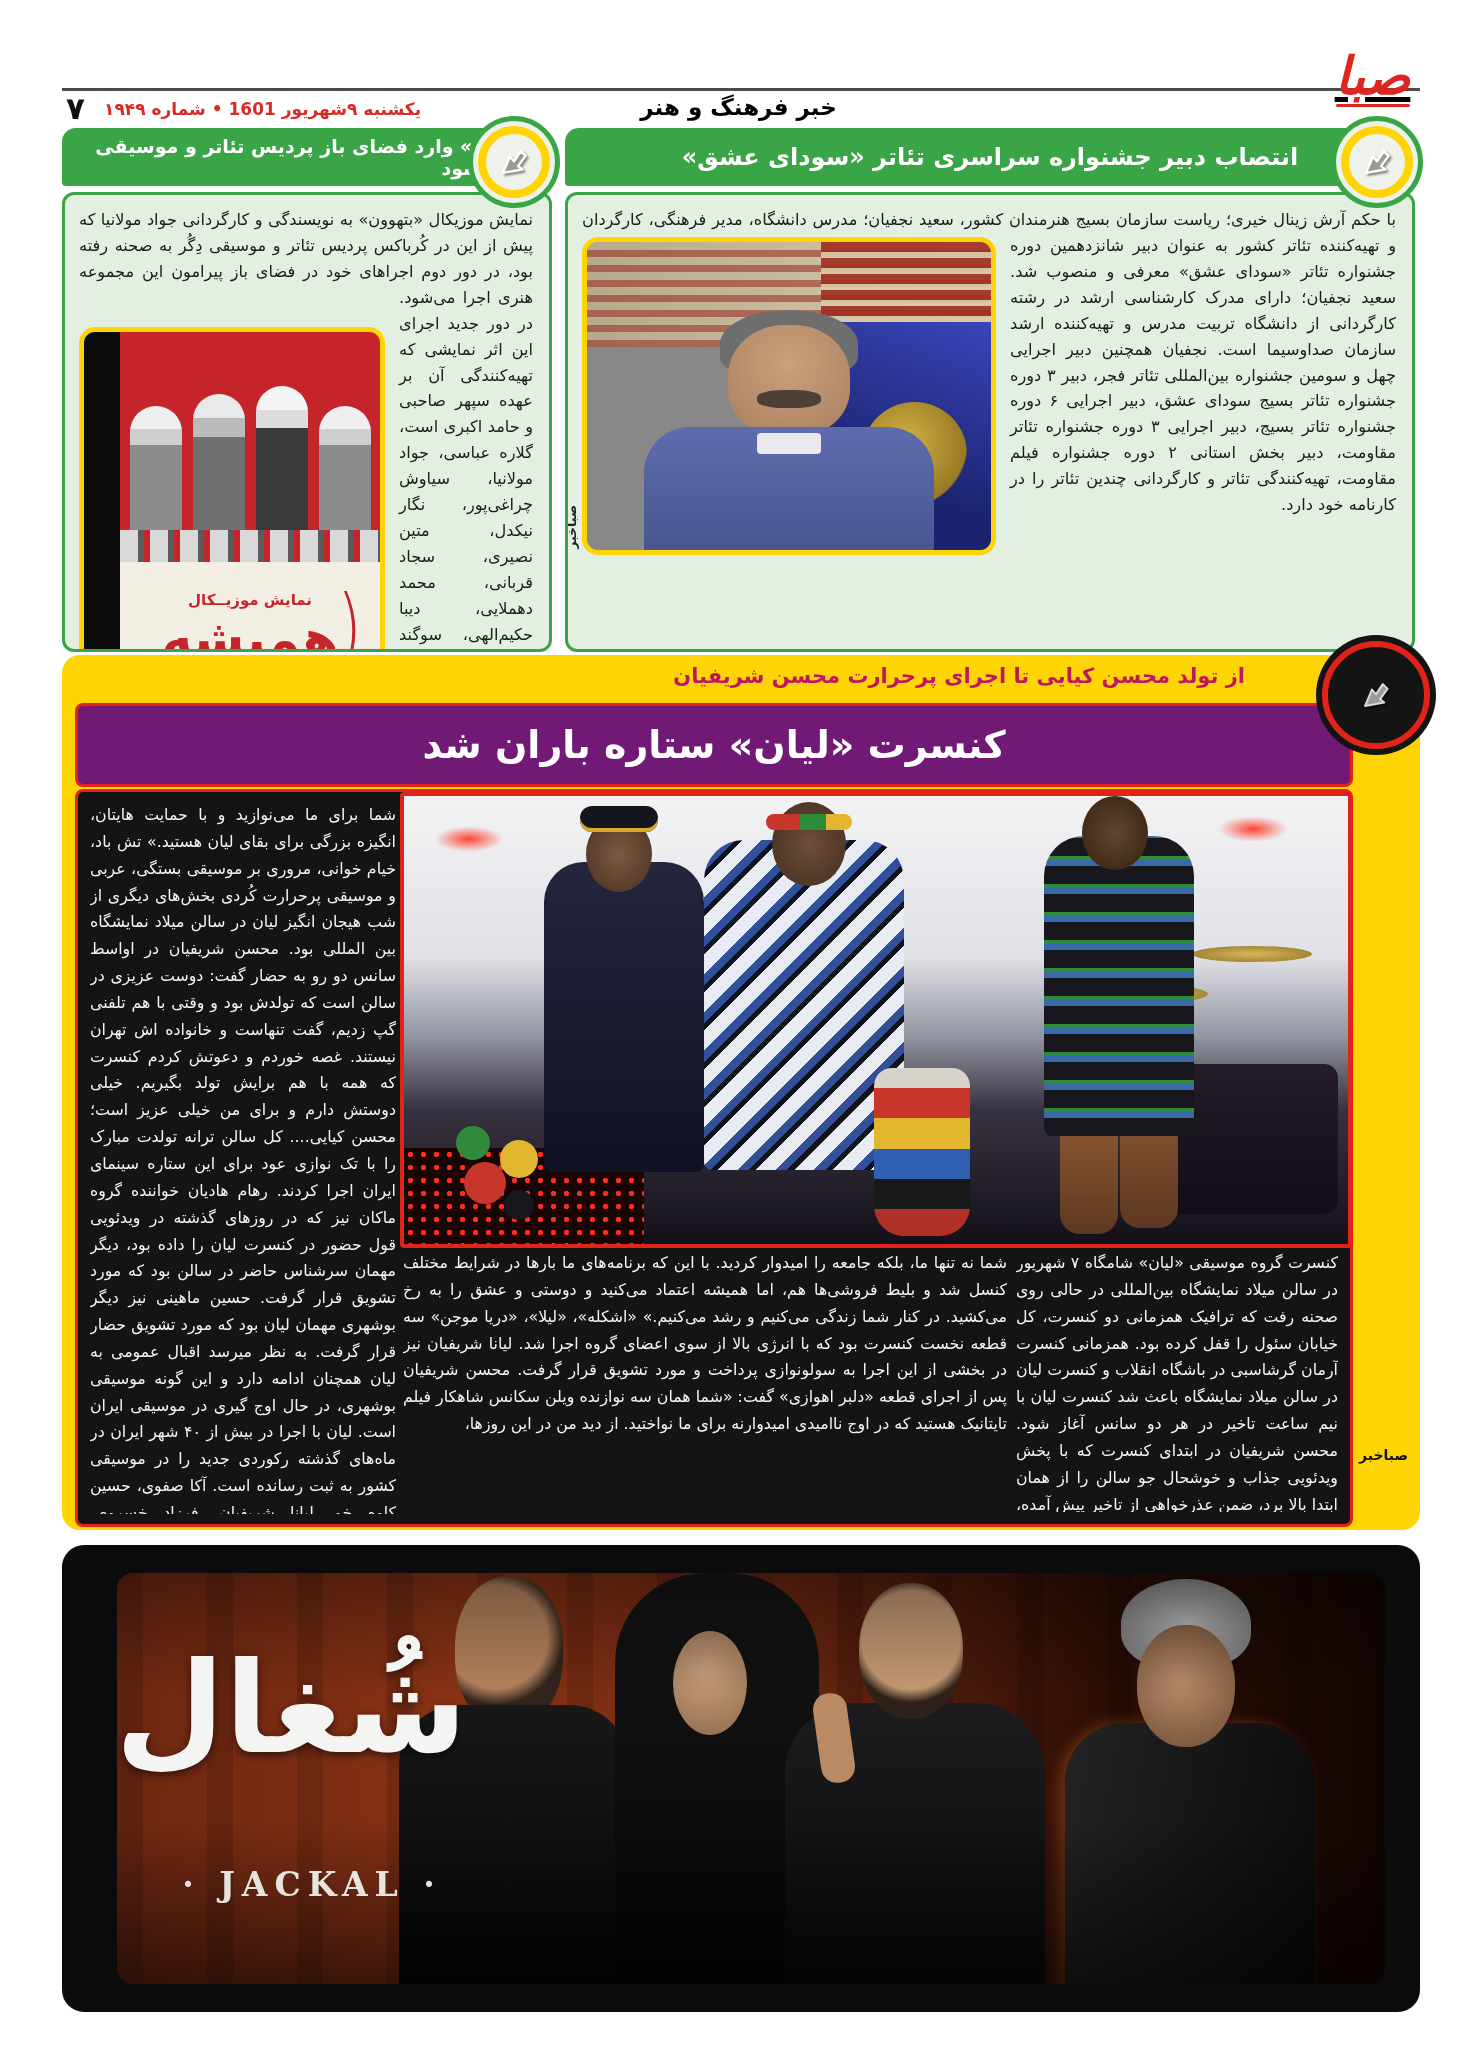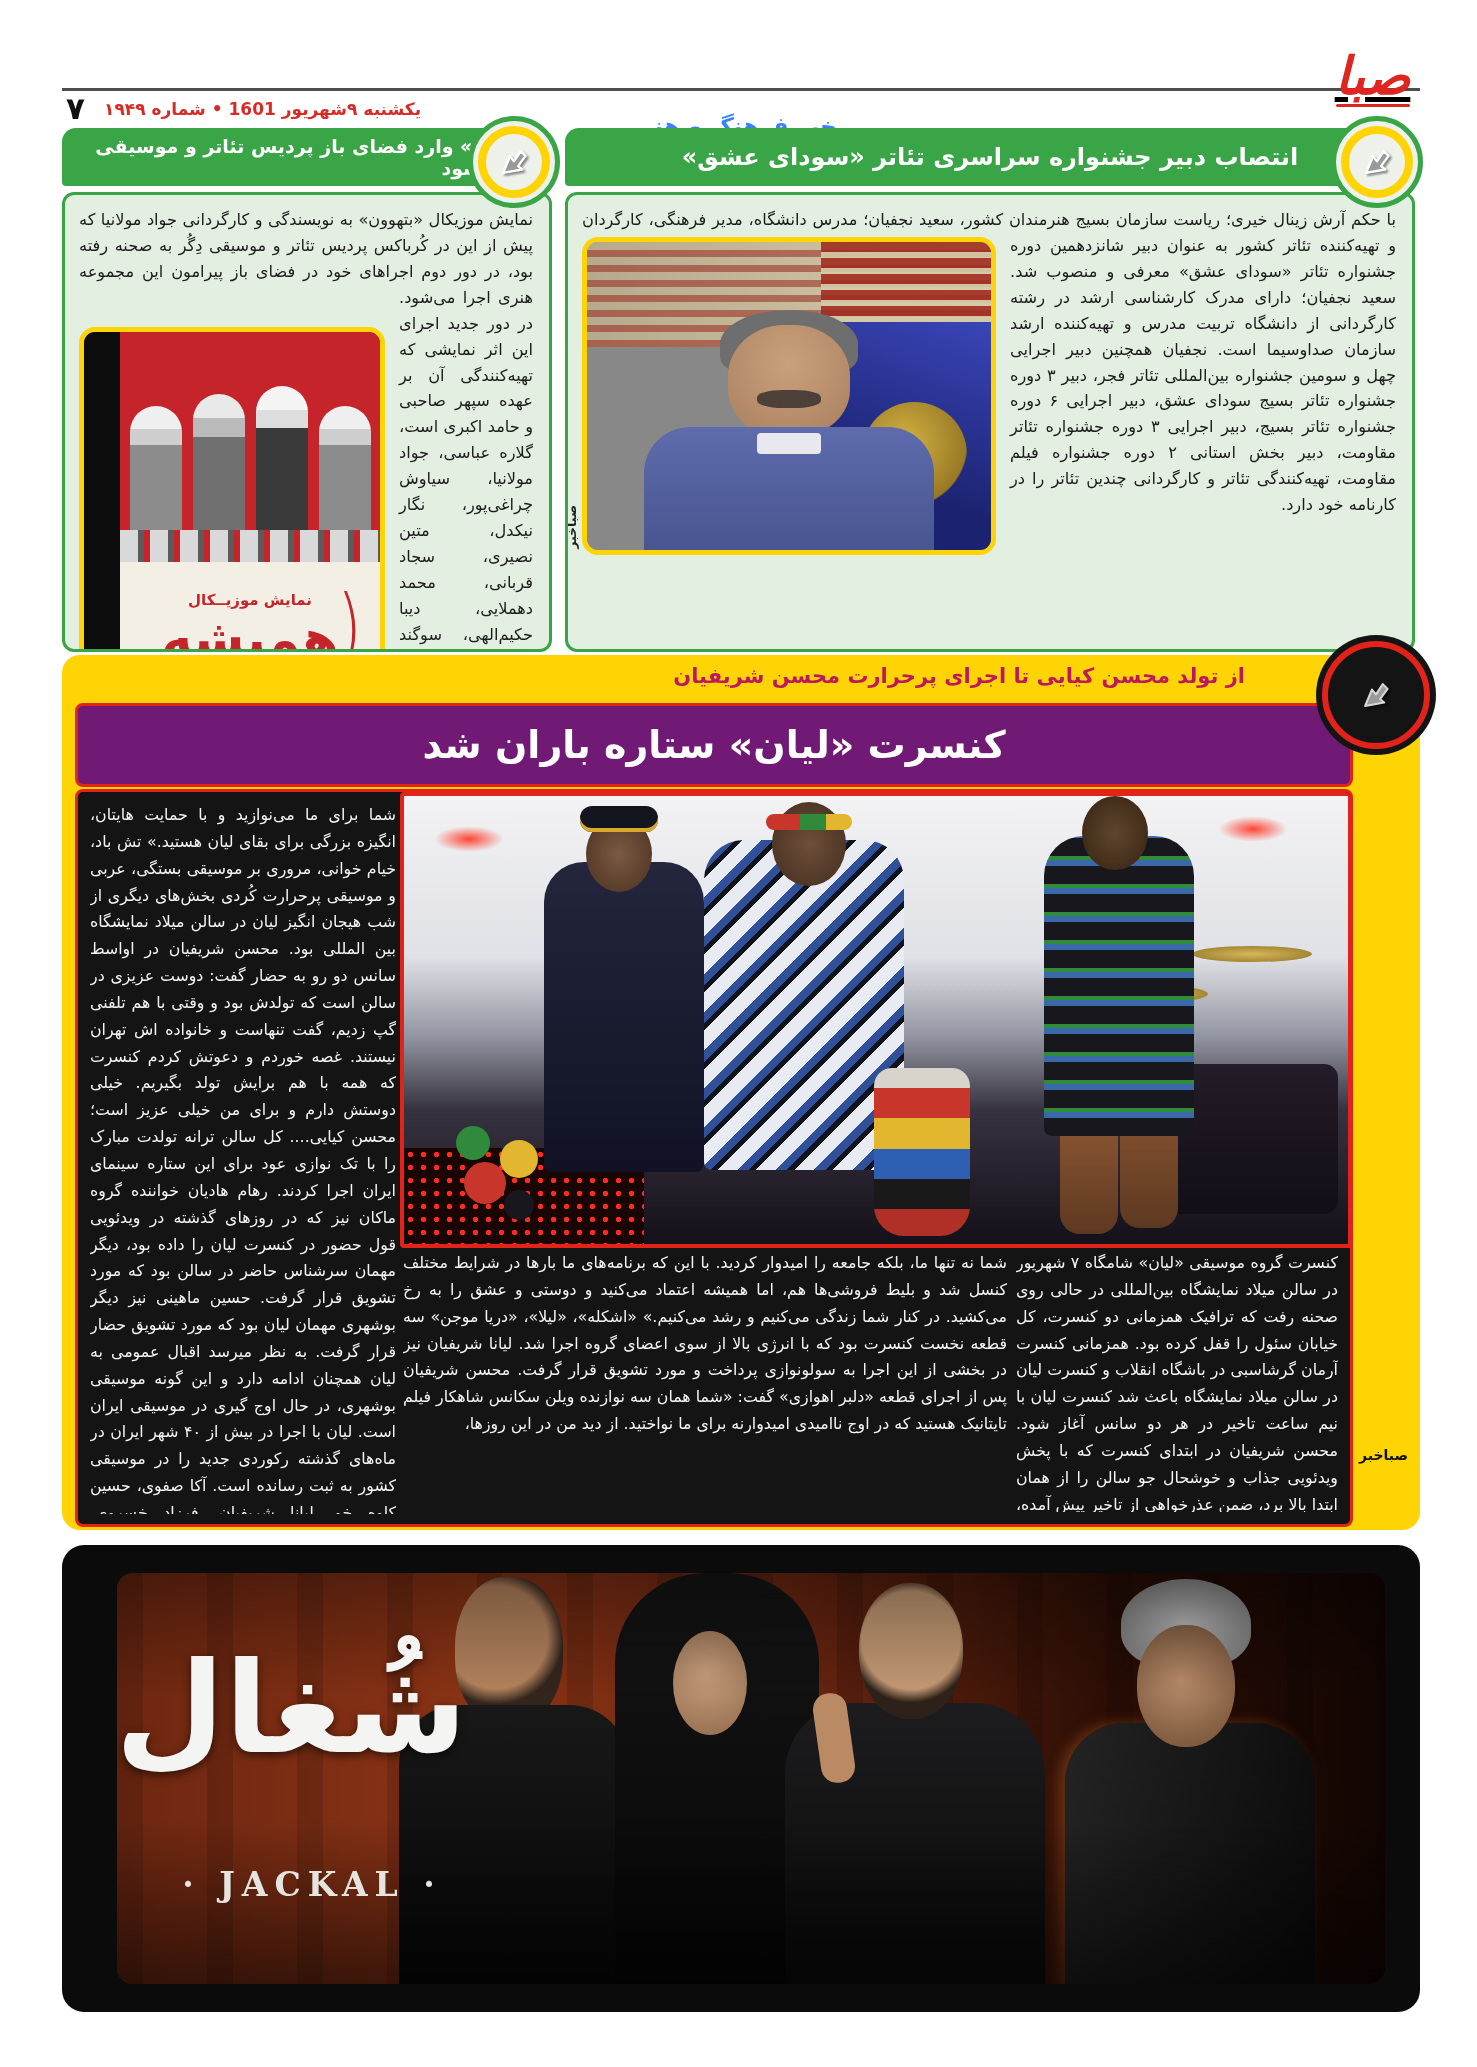--- a/index.html
+++ b/index.html
@@ -3,21 +3,21 @@
 <meta charset="utf-8">
 <style>
   html,body{margin:0;padding:0;background:#ffffff;}
   body{width:1477px;height:2067px;position:relative;font-family:"DejaVu Sans",sans-serif;overflow:hidden;}
   .abs{position:absolute;}
 
   
   #top-rule{left:62px;right:57px;top:88px;height:3px;background:#4d4d4d;}
   #page-number{left:66px;top:90px;font-size:31px;font-weight:bold;color:#111;}
   #date-issue{left:104px;top:99px;font-size:17px;font-weight:bold;color:#d92b26;direction:rtl;}
-  #section-title{left:0;right:0;top:94px;text-align:center;font-size:23px;font-weight:bold;color:#3b82f6;margin-top:19px;}
+  #section-title{left:0;right:0;top:94px;text-align:center;font-size:23px;font-weight:bold;color:#000000;}
   #brand{right:57px;top:50px;width:95px;text-align:center;text-decoration:underline;}
   #brand .brand-word{font-size:52px;font-weight:bold;color:#e02420;font-style:italic;line-height:1;}
   #brand .brand-bar{margin:2px auto 0;width:74px;height:3px;background:#e02420;border-radius:2px;}
 
   
   .card{position:absolute;top:128px;height:524px;}
   #card-beethoven{left:62px;width:490px;}
   #card-sodaye{left:565px;width:850px;}
   .card-head{position:relative;height:58px;background:#3aa546;border-radius:14px 14px 4px 4px;
              color:#fff;font-weight:bold;display:flex;align-items:center;justify-content:center;}

